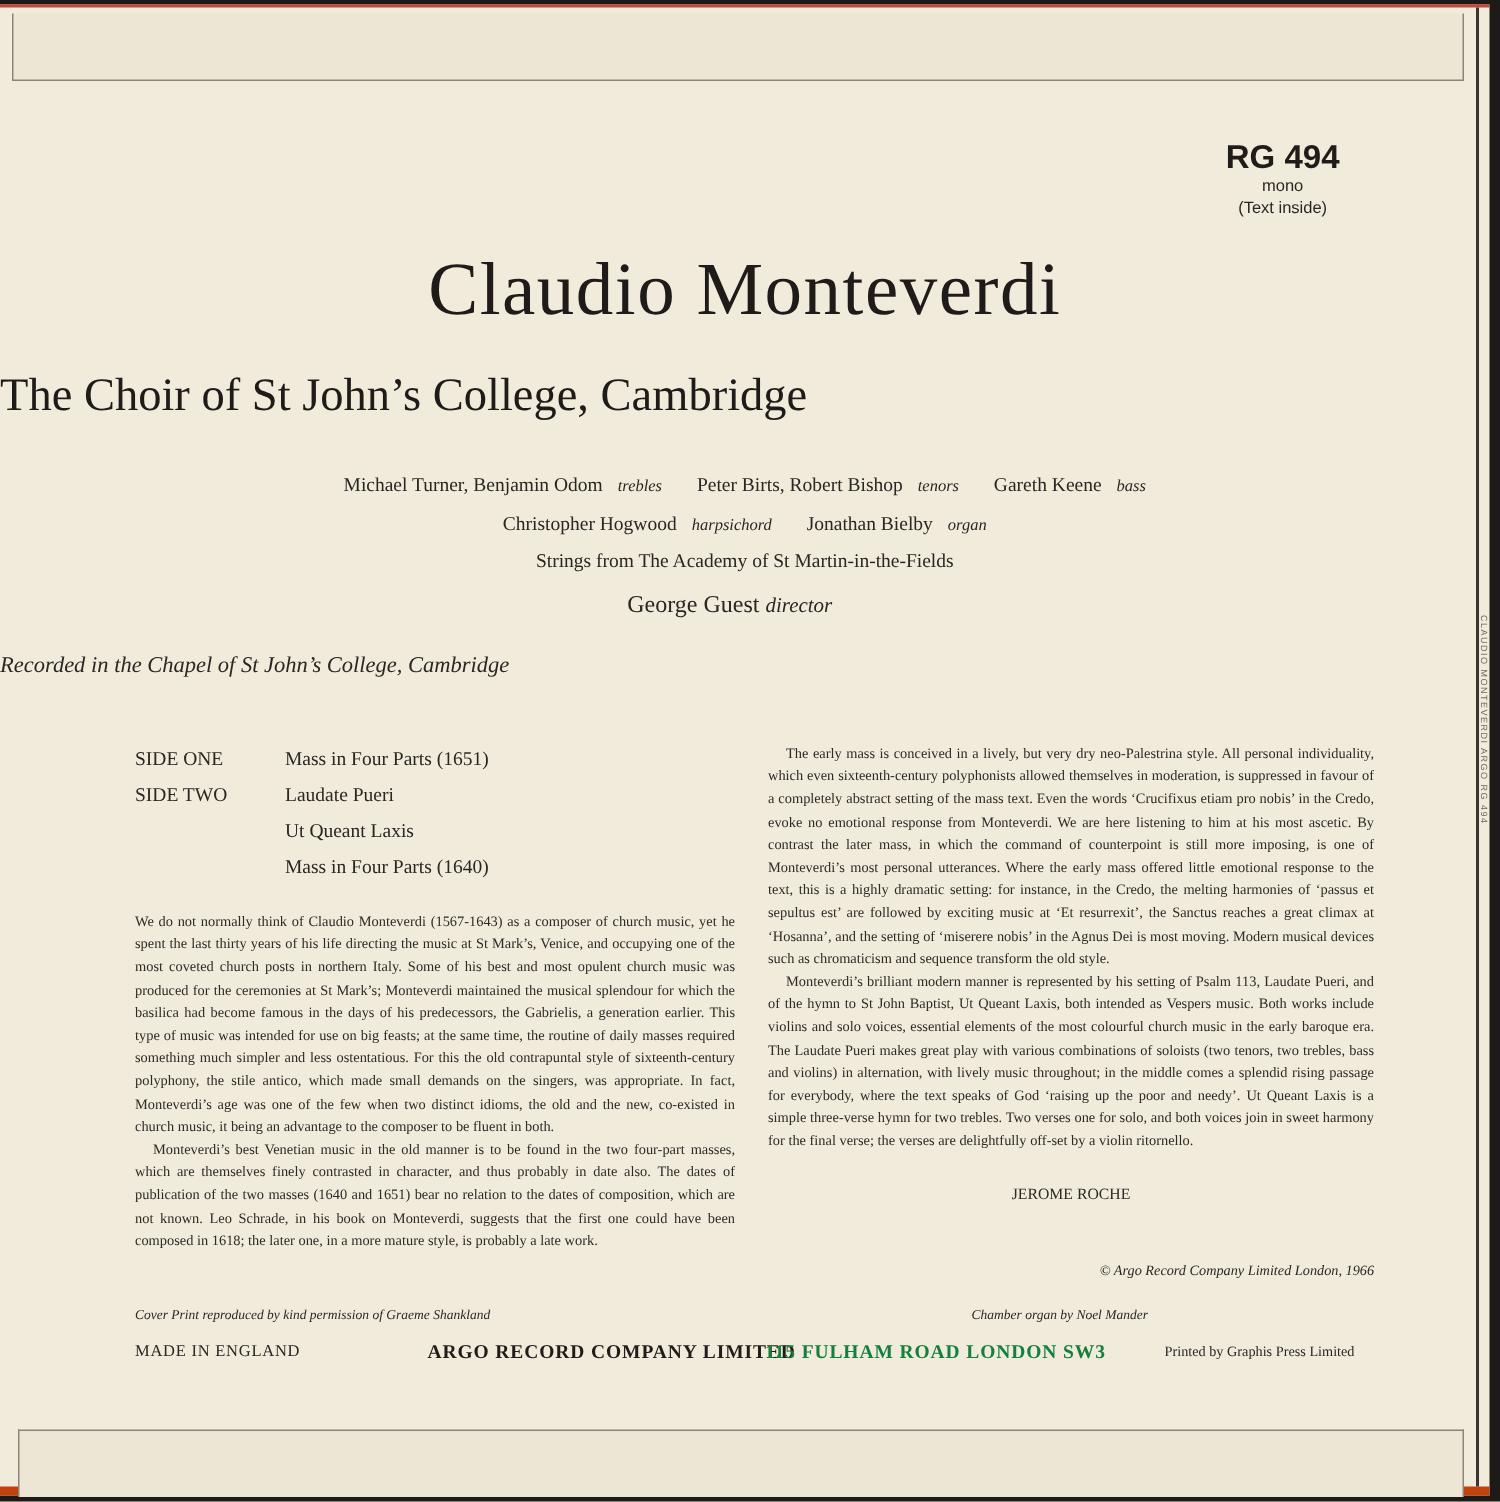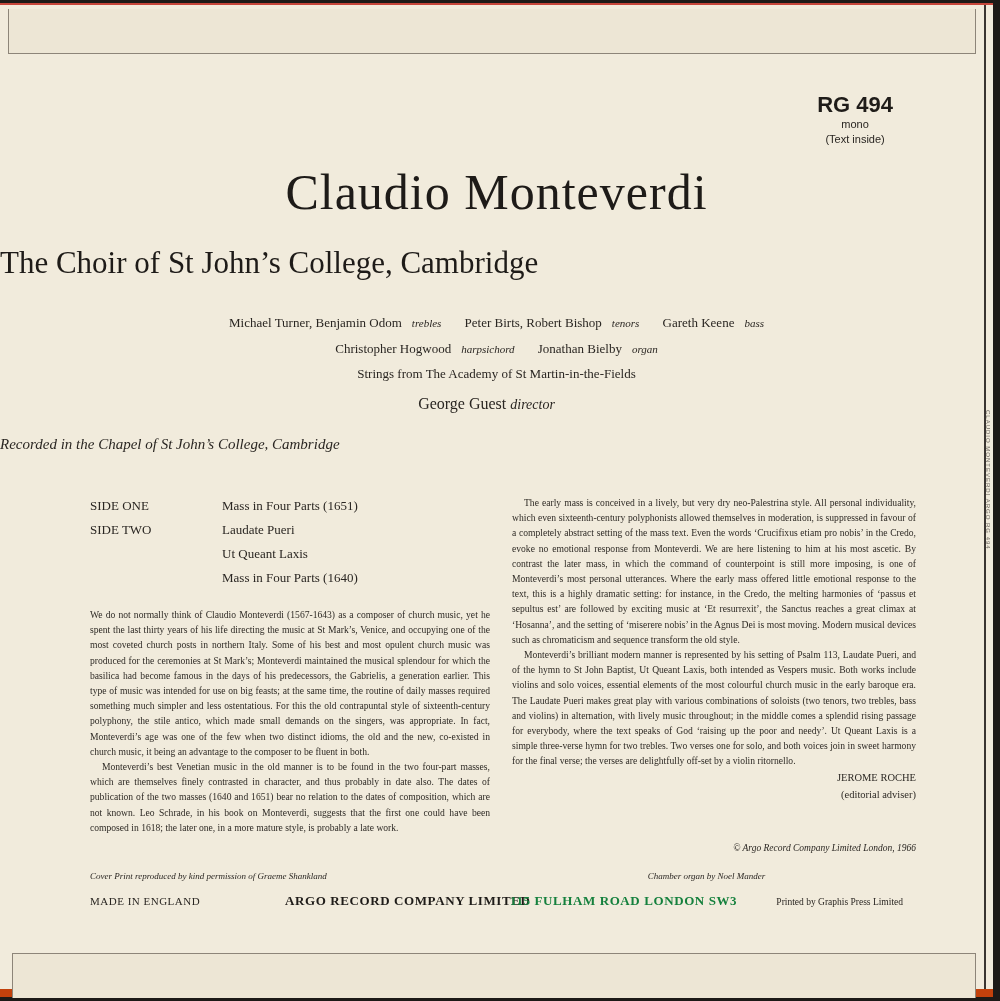--- a/index.html
+++ b/index.html
@@ -6,21 +6,21 @@
   body {
     width:1000px; height:1001px; position:relative; overflow:hidden;
     background:#1d1a17;
     font-family:"Liberation Serif", "DejaVu Serif", serif;
     color:#2a2622;
   }
   .sleeve {
     position:absolute; left:0; top:3px; width:993px; height:994px;
     background:#f1ebdc;
     border-top:2px solid #c6463a;
-    border-bottom:8px solid #c2410c;
+    border-bottom:6px solid #c2410c;
     box-sizing:border-box;
   }
   .flap-top {
     position:absolute; left:8px; top:4px; width:966px; height:44px;
     border:1px solid #8d8579; border-top:none;
     background:#ede6d5;
   }
   .flap-bottom {
     position:absolute; left:12px; top:948px; width:962px; height:44px;
     border:1px solid #8d8579; border-bottom:none;
@@ -52,31 +52,31 @@
   }
   .credit-line {
     position:absolute; left:0; width:993px; text-align:center; font-size:13px;
   }
   .credit-line .role { font-style:italic; font-size:11px; margin:0 20px 0 10px; }
   .recorded {
     position:absolute; left:0; width:993px; top:431px; text-align:left;
     font-style:italic; font-size:15px;
   }
   .tracks { position:absolute; left:90px; top:493px; font-size:13px; }
-  .tracks .row { display:flex; height:24px;gap:32px; }
+  .tracks .row { display:flex; height:24px; }
   .tracks .side { width:100px; }
   .col {
     position:absolute; font-size:9.6px; line-height:15.2px; text-align:justify;
     color:#2e2a25;
   }
   .col p { margin:0; text-indent:12px; }
   .col p.first { text-indent:0; }
   .col-left { left:90px; top:602px; width:400px; }
   .col-right { left:512px; top:490px; width:404px; }
-  .sign { text-align:right; font-size:10.5px; line-height:17px; margin-top:0; }
+  .sign { text-align:center; font-size:10.5px; line-height:17px; margin-top:19px; }
   .copyright { position:absolute; left:510px; width:406px; top:838px; text-align:right; font-style:italic; font-size:9.5px; }
   .organ { position:absolute; left:510px; width:393px; top:866px; text-align:center; font-style:italic; font-size:9px; }
   .coverprint { position:absolute; left:90px; top:866px; font-style:italic; font-size:9px; }
   .made { position:absolute; left:90px; top:890px; font-size:11px; letter-spacing:0.5px; }
   .company { position:absolute; left:285px; top:888px; font-size:13px; font-weight:bold; letter-spacing:0.6px; color:#1f1c19; }
   .address { position:absolute; left:510px; top:888px; font-size:13px; font-weight:bold; letter-spacing:0.6px; color:#15803d; }
   .printer { position:absolute; left:510px; width:393px; top:892px; text-align:right; font-size:9.5px; }
 </style>
 </head>
 <body>
@@ -133,21 +133,20 @@
   <div class="col col-left">
     <p class="first">We do not normally think of Claudio Monteverdi (1567-1643) as a composer of church music, yet he spent the last thirty years of his life directing the music at St Mark’s, Venice, and occupying one of the most coveted church posts in northern Italy. Some of his best and most opulent church music was produced for the ceremonies at St Mark’s; Monteverdi maintained the musical splendour for which the basilica had become famous in the days of his predecessors, the Gabrielis, a generation earlier. This type of music was intended for use on big feasts; at the same time, the routine of daily masses required something much simpler and less ostentatious. For this the old contrapuntal style of sixteenth-century polyphony, the stile antico, which made small demands on the singers, was appropriate. In fact, Monteverdi’s age was one of the few when two distinct idioms, the old and the new, co-existed in church music, it being an advantage to the composer to be fluent in both.</p>
     <p>Monteverdi’s best Venetian music in the old manner is to be found in the two four-part masses, which are themselves finely contrasted in character, and thus probably in date also. The dates of publication of the two masses (1640 and 1651) bear no relation to the dates of composition, which are not known. Leo Schrade, in his book on Monteverdi, suggests that the first one could have been composed in 1618; the later one, in a more mature style, is probably a late work.</p>
   </div>
 
   <div class="col col-right">
     <p>The early mass is conceived in a lively, but very dry neo-Palestrina style. All personal individuality, which even sixteenth-century polyphonists allowed themselves in moderation, is suppressed in favour of a completely abstract setting of the mass text. Even the words ‘Crucifixus etiam pro nobis’ in the Credo, evoke no emotional response from Monteverdi. We are here listening to him at his most ascetic. By contrast the later mass, in which the command of counterpoint is still more imposing, is one of Monteverdi’s most personal utterances. Where the early mass offered little emotional response to the text, this is a highly dramatic setting: for instance, in the Credo, the melting harmonies of ‘passus et sepultus est’ are followed by exciting music at ‘Et resurrexit’, the Sanctus reaches a great climax at ‘Hosanna’, and the setting of ‘miserere nobis’ in the Agnus Dei is most moving. Modern musical devices such as chromaticism and sequence transform the old style.</p>
     <p>Monteverdi’s brilliant modern manner is represented by his setting of Psalm 113, Laudate Pueri, and of the hymn to St John Baptist, Ut Queant Laxis, both intended as Vespers music. Both works include violins and solo voices, essential elements of the most colourful church music in the early baroque era. The Laudate Pueri makes great play with various combinations of soloists (two tenors, two trebles, bass and violins) in alternation, with lively music throughout; in the middle comes a splendid rising passage for everybody, where the text speaks of God ‘raising up the poor and needy’. Ut Queant Laxis is a simple three-verse hymn for two trebles. Two verses one for solo, and both voices join in sweet harmony for the final verse; the verses are delightfully off-set by a violin ritornello.</p>
     <div class="sign">
       <div>JEROME ROCHE</div>
-      <div>(editorial adviser)</div>
     </div>
   </div>
 
   <div class="copyright">© Argo Record Company Limited London, 1966</div>
   <div class="coverprint">Cover Print reproduced by kind permission of Graeme Shankland</div>
   <div class="organ">Chamber organ by Noel Mander</div>
   <div class="made">MADE IN ENGLAND</div>
   <div class="company">ARGO RECORD COMPANY LIMITED</div>
   <div class="address">115 FULHAM ROAD LONDON SW3</div>
   <div class="printer">Printed by Graphis Press Limited</div>

